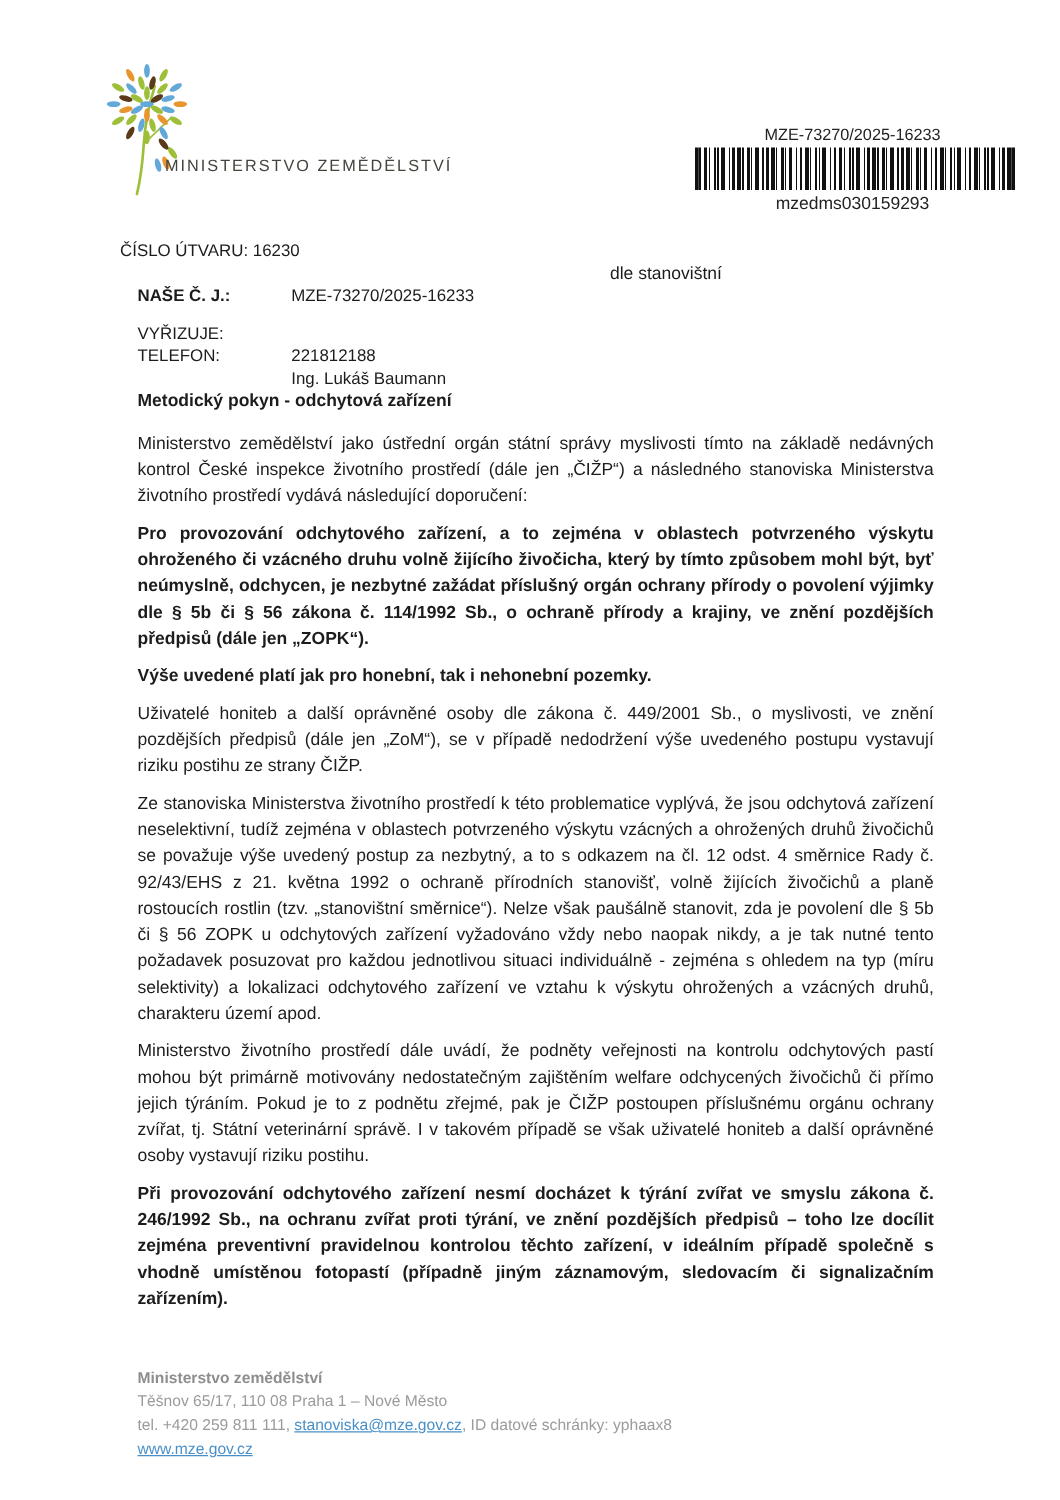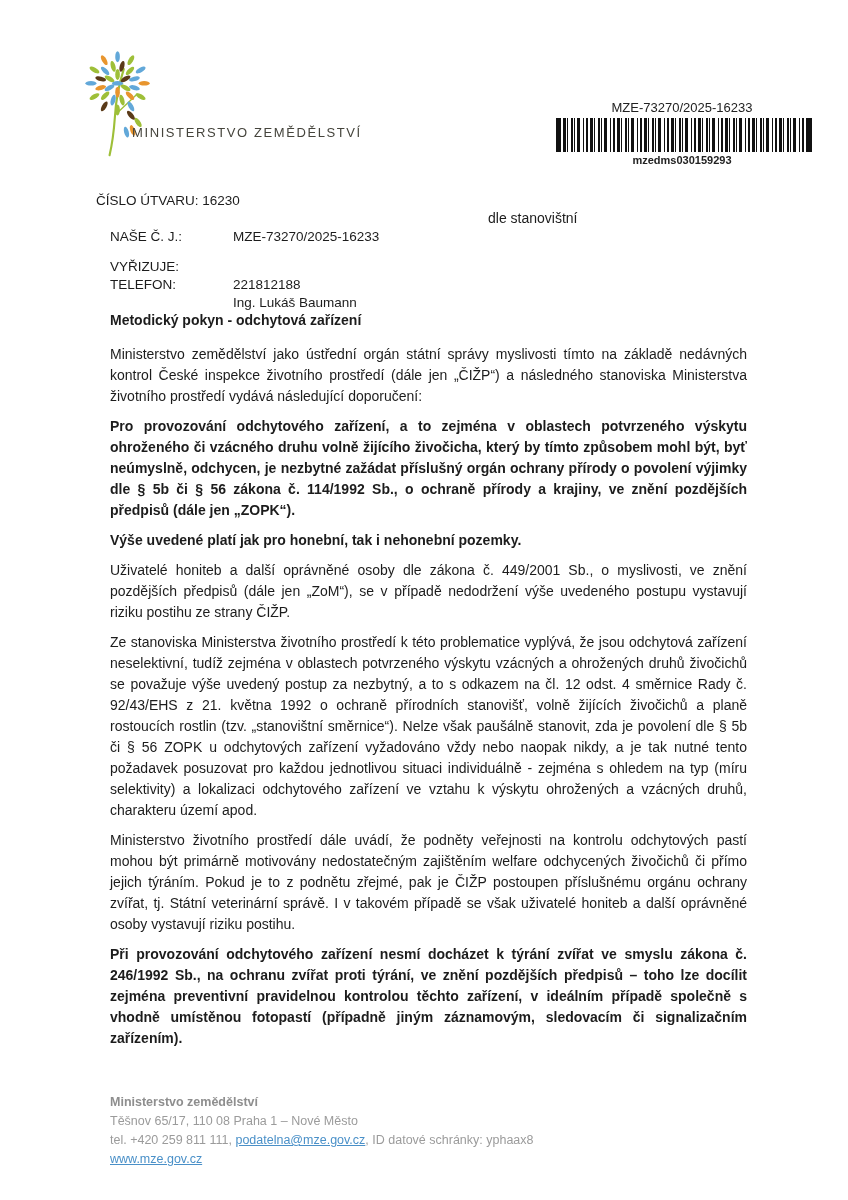--- a/index.html
+++ b/index.html
@@ -23,27 +23,27 @@
     border-left:3px solid #111; border-right:3px solid #111;
     background:repeating-linear-gradient(90deg,
       #111 0px, #111 2px, #fff 2px, #fff 4px,
       #111 4px, #111 7px, #fff 7px, #fff 8px,
       #111 8px, #111 9px, #fff 9px, #fff 12px,
       #111 12px, #111 14px, #fff 14px, #fff 15px,
       #111 15px, #111 16px, #fff 16px, #fff 18px,
       #111 18px, #111 21px, #fff 21px, #fff 24px,
       #111 24px, #111 25px, #fff 25px, #fff 27px);
   }
-  .barcode-code { font-size:11px; color:#222; margin-top:2px;font-weight:bold; }
+  .barcode-code { font-size:14px; color:#222; margin-top:2px; }
 
   
   .h { position:absolute; font-size:13.5px; white-space:nowrap; }
   .h-unit   { left:110px; top:175px; }
   .h-unitno { left:96px; top:193px; }
-  .h-reflab { left:110px; top:229px; }
+  .h-reflab { left:110px; top:229px;font-weight:bold; }
   .h-refval { left:233px; top:229px; }
   .h-recip  { left:488px; top:210px; font-size:14px; }
   .h-handlab{ left:110px; top:259px; }
   .h-handval{ left:233px; top:259px;margin-top:36px; }
   .h-tellab { left:110px; top:277px; }
   .h-telval { left:233px; top:277px; }
 
   
   .doc-body { position:absolute; left:110px; top:312px; width:637px; }
   .doc-title { font-weight:bold; font-size:14px; margin:0 0 16px 0; }
@@ -135,17 +135,17 @@
       <p class="para bold">Výše uvedené platí jak pro honební, tak i nehonební pozemky.</p>
       <p class="para">Uživatelé honiteb a další oprávněné osoby dle zákona č. 449/2001 Sb., o myslivosti, ve znění pozdějších předpisů (dále jen „ZoM“), se v případě nedodržení výše uvedeného postupu vystavují riziku postihu ze strany ČIŽP.</p>
       <p class="para">Ze stanoviska Ministerstva životního prostředí k této problematice vyplývá, že jsou odchytová zařízení neselektivní, tudíž zejména v oblastech potvrzeného výskytu vzácných a ohrožených druhů živočichů se považuje výše uvedený postup za nezbytný, a to s odkazem na čl. 12 odst. 4 směrnice Rady č. 92/43/EHS z 21. května 1992 o ochraně přírodních stanovišť, volně žijících živočichů a planě rostoucích rostlin (tzv. „stanovištní směrnice“). Nelze však paušálně stanovit, zda je povolení dle § 5b či § 56 ZOPK u odchytových zařízení vyžadováno vždy nebo naopak nikdy, a je tak nutné tento požadavek posuzovat pro každou jednotlivou situaci individuálně - zejména s ohledem na typ (míru selektivity) a lokalizaci odchytového zařízení ve vztahu k výskytu ohrožených a vzácných druhů, charakteru území apod.</p>
       <p class="para">Ministerstvo životního prostředí dále uvádí, že podněty veřejnosti na kontrolu odchytových pastí mohou být primárně motivovány nedostatečným zajištěním welfare odchycených živočichů či přímo jejich týráním. Pokud je to z podnětu zřejmé, pak je ČIŽP postoupen příslušnému orgánu ochrany zvířat, tj. Státní veterinární správě. I v takovém případě se však uživatelé honiteb a další oprávněné osoby vystavují riziku postihu.</p>
       <p class="para bold">Při provozování odchytového zařízení nesmí docházet k týrání zvířat ve smyslu zákona č. 246/1992 Sb., na ochranu zvířat proti týrání, ve znění pozdějších předpisů – toho lze docílit zejména preventivní pravidelnou kontrolou těchto zařízení, v ideálním případě společně s vhodně umístěnou fotopastí (případně jiným záznamovým, sledovacím či signalizačním zařízením).</p>
     </div>
 
   <div class="footer">
     <div class="f-name">Ministerstvo zemědělství</div>
     <div class="f-address">Těšnov 65/17, 110 08 Praha 1 – Nové Město</div>
-    <div class="f-tel"><span>tel. +420 259 811 111, </span><a class="f-link">podatelna@mze.gov.cz</a><span>, ID datové schránky: yphaax8</span></div>
+    <div class="f-tel"><span>tel. +420 259 811 111, </span><a class="f-link">stanoviska@mze.gov.cz</a><span>, ID datové schránky: yphaax8</span></div>
     <a class="f-link f-web">www.mze.gov.cz</a>
   </div>
 
 </div>
 
 </body></html>

